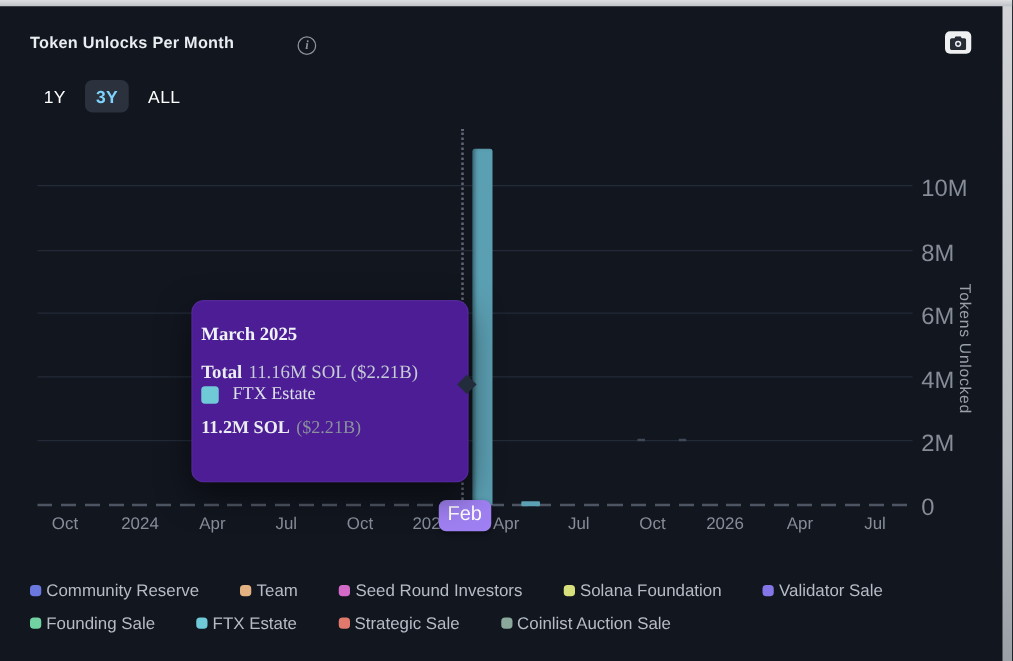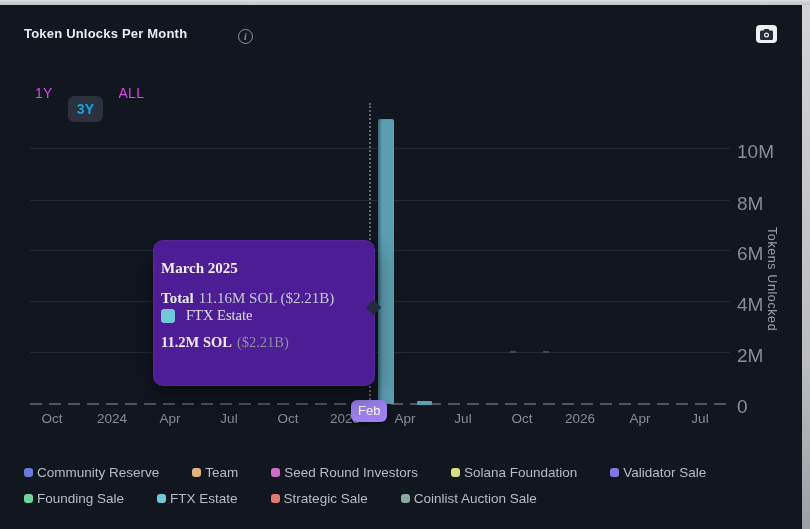--- a/index.html
+++ b/index.html
@@ -46,24 +46,24 @@
     display: flex; align-items: center; justify-content: center;
     cursor: pointer;
   }
 
   
   .range-row {
     position: absolute; left: 26px; top: 64px;
     display: flex; align-items: center; gap: 6px;
   }
   .range-btn {
-    padding: 5px 9px; font-size: 14px; color: #d946ef; border-radius: 6px;
+    padding: 5px 9px; font-size: 14px; color: #ffffff; border-radius: 6px;
     cursor: pointer; letter-spacing: .3px;
   }
-  .range-btn.selected { background: #2b313d; color: #0ea5e9; font-weight: 700; margin-top: 32px; }
+  .range-btn.selected { background: #2b313d; color: #7dd3fc; font-weight: 700; }
 
   
   .plot {
     position: absolute; left: 30px; top: 103px; width: 700px; height: 301px;
   }
   .gridline { position: absolute; left: 0; width: 700px; height: 1px; background: #232b38; }
   .grid-tick { position: absolute; width: 6px; height: 2px; background: #3e4想8; background: #3e4856; }
   .x-axis-line {
     position: absolute; left: 0; bottom: -1px; width: 700px; height: 2px;
     background: repeating-linear-gradient(to right, #58606e 0 12px, transparent 12px 19px);
@@ -92,21 +92,21 @@
     position: absolute; left: 765px; top: 227px;
     writing-mode: vertical-rl; font-size: 12.5px; color: #99a0aa; letter-spacing: .6px;
   }
   .x-label {
     position: absolute; top: 411px; transform: translateX(-50%);
     font-size: 13.5px; color: #868d98; z-index: 1; white-space: nowrap;
   }
   .feb-badge {
     position: absolute; left: 351px; top: 400px; z-index: 6;
     padding: 3px 7px 4px; border-radius: 6px;
-    color: #ffffff; font-size: 13px;
+    color: #ffffff; font-size: 16px;
     box-shadow: 0 2px 5px rgba(0,0,0,.4);
   }
 
   
   .tooltip {
     position: absolute; left: 153px; top: 240px; width: 222px; height: 146px;
     background: #4c1d95; border: 1px solid rgba(255,255,255,.05); border-radius: 10px;
     box-shadow: 0 10px 26px rgba(0,0,0,.5);
     padding: 19px 7px; z-index: 10; font-family: Liberation Serif, serif;
   }

